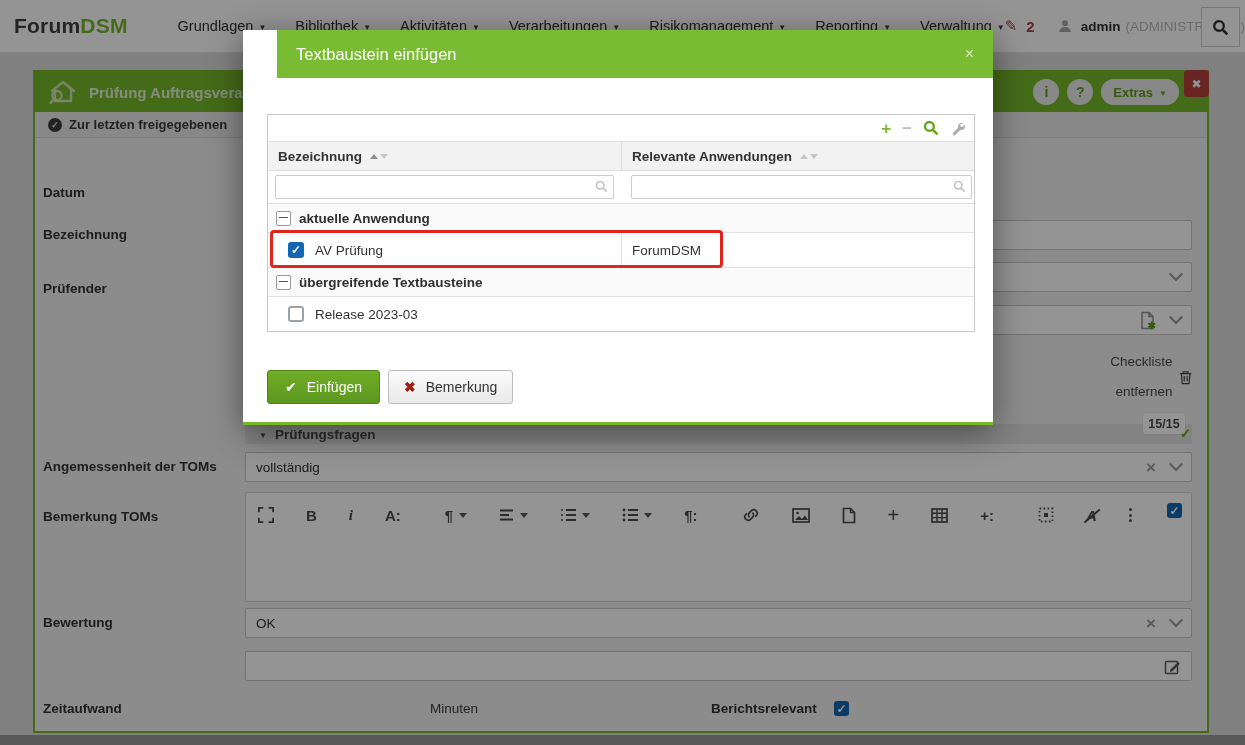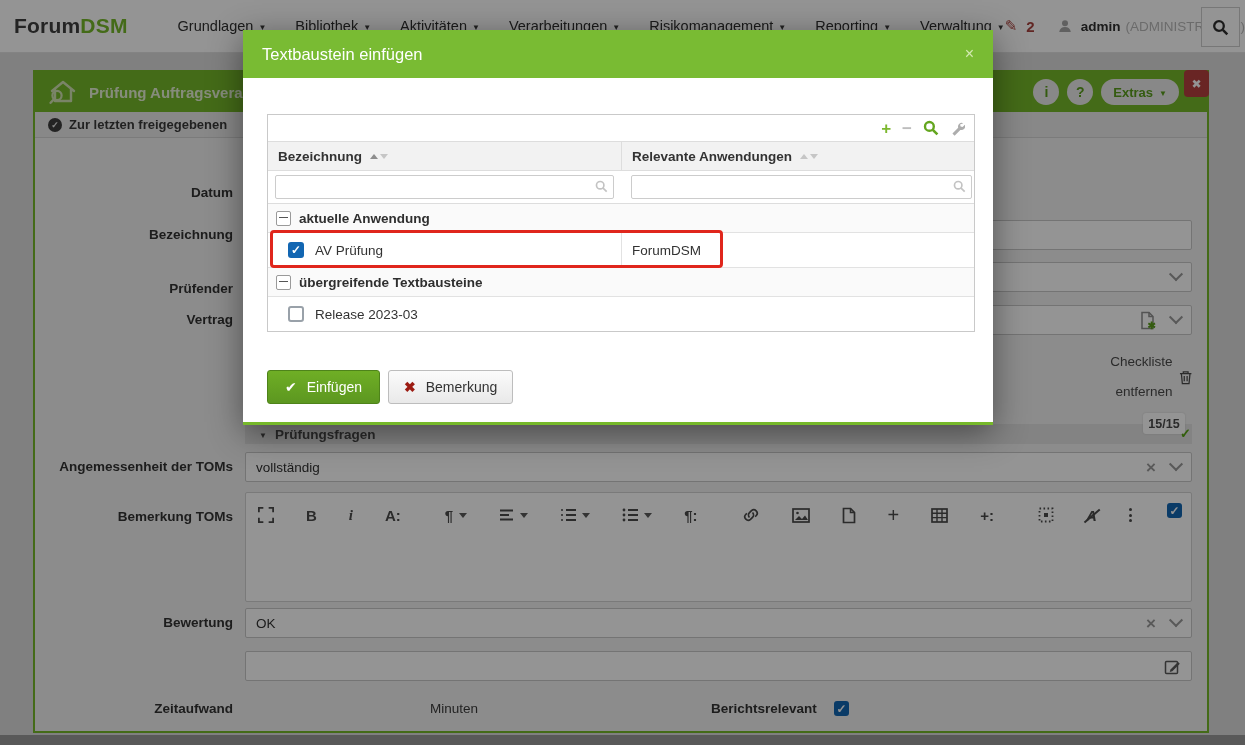--- a/index.html
+++ b/index.html
@@ -37,22 +37,22 @@
   .extras .car{color:#5a9e1c;}
   .panel-close{position:absolute;right:-2px;top:-2px;width:25px;height:27px;background:#b5413f;
        border-radius:4px;color:#fff;display:flex;align-items:center;justify-content:center;
        font-size:12px;z-index:3;cursor:pointer;}
   .crumb{height:25px;background:#ebebeb;border-bottom:1px solid #d5d5d5;display:flex;align-items:center;
        padding-left:13px;gap:7px;font-size:13px;font-weight:bold;color:#3a3a3a;}
   .circle-check{width:14px;height:14px;border-radius:50%;background:#3d3d3d;color:#ebebeb;font-size:9px;
        display:flex;align-items:center;justify-content:center;}
 
   
-  .f-label{position:absolute;left:0;width:198px;text-align:right;font-weight:bold;color:#333;
-       font-size:13.5px;line-height:30px;white-space:nowrap;}
+  .f-label{position:absolute;left:0;width:198px;font-weight:bold;color:#333;
+       font-size:13.5px;line-height:30px;white-space:nowrap;padding-left:8px;}
   .f-field{position:absolute;left:210px;width:947px;height:30px;background:#fff;border:1px solid #c9c9c9;
        box-sizing:border-box;border-radius:2px;font-size:13.5px;color:#333;display:flex;
        align-items:center;padding:0 10px;}
   .fic{margin-left:auto;display:flex;align-items:center;gap:15px;}
   .clr{font-size:17px;font-weight:bold;color:#9a9a9a;line-height:1;}
   .chev{width:8px;height:8px;border-right:2px solid #9a9a9a;border-bottom:2px solid #9a9a9a;
        transform:rotate(45deg) translate(-2px,-2px);}
   .link-remove{position:absolute;left:1020px;width:137px;text-align:right;font-size:13.5px;color:#4a4a4a;
        line-height:30px;display:flex;align-items:center;justify-content:flex-end;gap:6px;cursor:pointer;}
   .sect-bar{position:absolute;left:210px;width:947px;height:20px;background:#e2e2e2;display:flex;
@@ -90,21 +90,21 @@
   .brl-label{position:absolute;left:676px;font-weight:bold;font-size:13.5px;color:#333;line-height:30px;}
   .brl-check{position:absolute;left:799px;top:7px;}
 
   .bottom-strip{position:absolute;left:0;bottom:0;width:100%;height:10px;background:#9a9a9a;}
 
   
   .overlay{position:absolute;inset:0;background:rgba(0,0,0,0.42);z-index:10;}
   .modal{position:absolute;left:243px;top:30px;width:750px;z-index:20;background:#fff;
        box-shadow:0 8px 32px rgba(0,0,0,.45);border-bottom:3px solid #76b82a;box-sizing:border-box;}
   .modal-header{height:48px;background:#79bb33;display:flex;align-items:center;padding:0 19px;
-       color:#fff;font-size:16.5px;}
+       color:#fff;font-size:16.5px;margin-left:34px;}
   .modal-close{margin-left:auto;color:#d4eab2;font-size:16px;cursor:pointer;}
   .modal-body{position:relative;height:344px;background:#fff;}
 
   .grid{position:absolute;left:24px;top:36px;width:708px;border:1px solid #c9c9c9;background:#fff;
        box-sizing:border-box;font-size:13.5px;color:#333;}
   .grid-toolbar{height:26px;display:flex;align-items:center;justify-content:flex-end;gap:11px;padding-right:9px;}
   .g-plus{color:#7cb82f;font-weight:bold;font-size:17px;line-height:1;cursor:pointer;}
   .g-minus{color:#bdbdbd;font-weight:bold;font-size:17px;line-height:1;cursor:pointer;}
   .grid-head{display:flex;height:28px;background:#f2f2f2;border-top:1px solid #ddd;
        border-bottom:1px solid #ddd;font-weight:bold;}
@@ -233,21 +233,20 @@
     <div class="f-label" style="top:148px">Bezeichnung</div>
     <div class="f-field" style="top:148px"></div>
 
     <div class="f-label" style="top:202px">Prüfender</div>
     <div class="f-field" style="top:190px">
       <span class="fic">
           <span class="chev"></span>
         </span>
     </div>
 
-    <div class="f-label" style="top:233px">Vertrag</div>
     <div class="f-field" style="top:233px">
       <span class="fic">
         <svg width="18" height="19" viewBox="0 0 18 19">
             <path d="M4 1.5h7l4 4v12H4z" fill="none" stroke="#8f8f8f" stroke-width="1.5"></path>
             <path d="M11 1.5v4h4" fill="none" stroke="#8f8f8f" stroke-width="1.5"></path>
             <text x="9.5" y="17.5" font-size="10" font-weight="bold" fill="#5a9e1c">✱</text>
           </svg>
         <span class="chev"></span>
       </span>
     </div>

